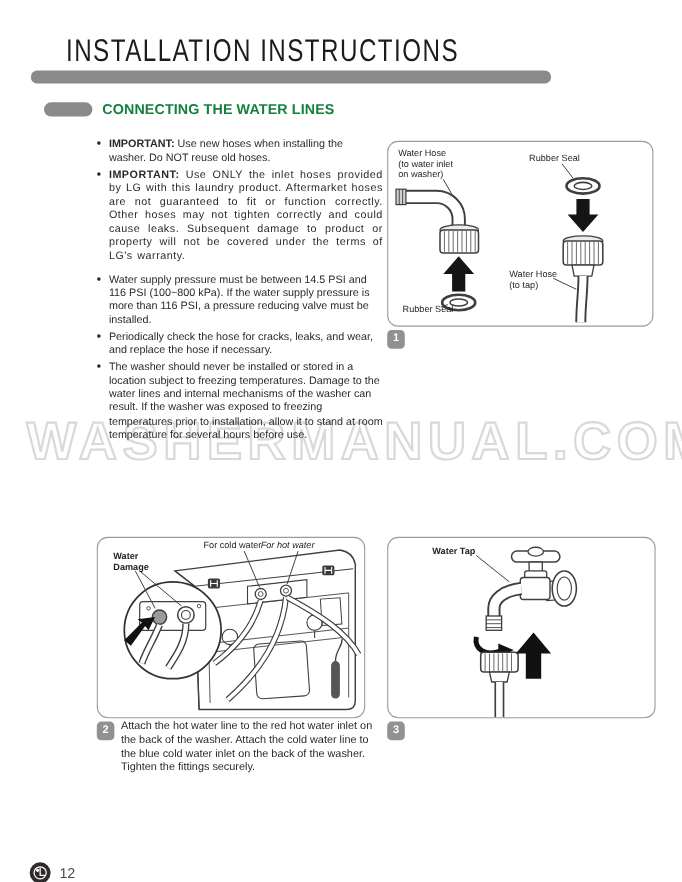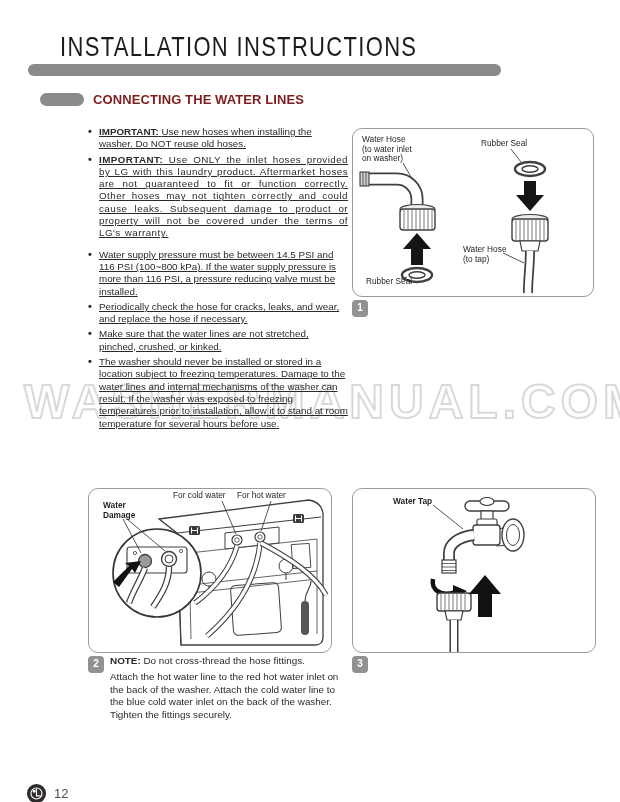--- a/index.html
+++ b/index.html
@@ -6,29 +6,29 @@
   .page{position:relative;width:620px;height:802px;background:#ffffff;overflow:hidden;
         font-family:"Liberation Sans",sans-serif;color:#2a2a2a;}
 
   
   .doc-title{position:absolute;left:60px;top:30px;font-size:25px;font-weight:500;
              letter-spacing:1.5px;color:#1c1c1c;white-space:nowrap;
              transform:scale(.88,1.14);transform-origin:left top;}
   .graybar{position:absolute;left:28px;top:64px;width:473px;height:12px;background:#8a8a8a;border-radius:6px;}
   .section{position:absolute;left:40px;top:92px;display:flex;align-items:center;gap:9px;}
   .pill{width:44px;height:13px;border-radius:7px;background:#8a8a8a;flex:none;}
-  .section-title{font-size:13px;font-weight:bold;color:#7f1d1d;letter-spacing:.1px;white-space:nowrap;}
+  .section-title{font-size:13px;font-weight:bold;color:#15803d;letter-spacing:.1px;white-space:nowrap;}
 
   
   .watermark{position:absolute;left:24px;top:374px;width:590px;z-index:0;
              font-size:48px;font-weight:bold;letter-spacing:5px;white-space:nowrap;
              color:transparent;-webkit-text-stroke:2px #d9d9d9;}
 
   
-  .bullets{position:absolute;left:88px;top:126px;width:260px;z-index:1;text-decoration:underline;}
+  .bullets{position:absolute;left:88px;top:126px;width:260px;z-index:1;}
   .bullets ul{list-style:none;margin:0;padding:0;font-size:9.8px;line-height:12.3px;}
   .bullets li{position:relative;padding-left:11px;margin-bottom:3px;}
   .bullets li::before{content:"\2022";position:absolute;left:0;top:-1px;font-size:11px;font-weight:bold;}
   .bullets li.gap{margin-top:9px;}
   .bullets li.just{text-align:justify;letter-spacing:.45px;word-spacing:1px;}
   .lead{font-weight:bold;}
 
   
   .figbox{position:absolute;background:#fff;border:1.3px solid #9b9b9b;border-radius:10px;z-index:1;}
   #fig1{left:352px;top:128px;width:240px;height:167px;}
@@ -66,21 +66,20 @@
     <div class="pill"></div>
     <div class="section-title">CONNECTING THE WATER LINES</div>
   </div>
 
   <div class="bullets">
     <ul>
       <li><b class="lead">IMPORTANT:</b> <span>Use new hoses when installing the washer. Do NOT reuse old hoses.</span></li>
       <li class="just"><b class="lead">IMPORTANT:</b> <span>Use ONLY the inlet hoses provided by LG with this laundry product. Aftermarket hoses are not guaranteed to fit or function correctly. Other hoses may not tighten correctly and could cause leaks. Subsequent damage to product or property will not be covered under the terms of LG's warranty.</span></li>
       <li class="gap"><span>Water supply pressure must be between 14.5 PSI and 116 PSI (100~800 kPa). If the water supply pressure is more than 116 PSI, a pressure reducing valve must be installed.</span></li>
       <li><span>Periodically check the hose for cracks, leaks, and wear, and replace the hose if necessary.</span></li>
-      <li><span>Make sure that the water lines are not stretched, pinched, crushed, or kinked.</span></li>
       <li><span>The washer should never be installed or stored in a location subject to freezing temperatures. Damage to the water lines and internal mechanisms of the washer can result. If the washer was exposed to freezing temperatures prior to installation, allow it to stand at room temperature for several hours before use.</span></li>
     </ul>
   </div>
 
   <div class="figbox" id="fig1">
     <svg width="240" height="167" viewBox="0 0 240 167">
 
       <path class="lineart" d="M16,50 h28 a20,20 0 0 1 20,20 v10" stroke-width="13"></path>
       <path d="M16,50 h28 a20,20 0 0 1 20,20 v10" stroke="#fff" fill="none" stroke-width="9.5"></path>
       <rect x="7" y="43" width="9" height="14" fill="#cfcfcf" stroke="#3f3f3f" stroke-width="1.1"></rect>
@@ -178,22 +177,22 @@
       <path d="M80,78 C80,94 72,106 64,118" stroke="#fff" fill="none" stroke-width="4"></path>
 
       <polygon points="52,72 46,84 43,80 30,98 24,93 40,77 36,74" fill="#111"></polygon>
 
       <path class="lineart" d="M34,30 L52,64 M38,30 L76,62 M133,12 L147,45 M182,12 L172,42" stroke-width=".9"></path>
     </svg>
     <div class="figlabel" style="left:14px;top:12px;font-weight:bold;">
       <div>Water</div>
       <div>Damage</div>
     </div>
-    <div class="figlabel" style="left:84px;top:2px;">For cold water</div>
-    <div class="figlabel" style="left:148px;top:2px;">For hot water</div>
+    <div class="figlabel" style="left:96px;top:2px;">For cold water</div>
+    <div class="figlabel" style="left:148px;top:2px;font-style:italic;">For hot water</div>
   </div>
 
   <div class="figbox" id="fig3">
     <svg width="242" height="163" viewBox="0 0 242 163">
 
       <rect x="112" y="12" width="44" height="10" rx="5" fill="#fff" stroke="#3f3f3f" stroke-width="1.4"></rect>
       <ellipse cx="134" cy="12.5" rx="7" ry="4" fill="#fff" stroke="#3f3f3f" stroke-width="1.2"></ellipse>
       <rect x="128" y="22" width="12" height="9" fill="#fff" stroke="#3f3f3f" stroke-width="1.2"></rect>
       <rect x="124" y="30" width="20" height="7" rx="2" fill="#fff" stroke="#3f3f3f" stroke-width="1.2"></rect>
 
@@ -218,21 +217,20 @@
 
       <polygon points="132,86 148,105 139,105 139,128 125,128 125,105 116,105" fill="#111"></polygon>
 
       <path class="lineart" d="M80,16 L110,40" stroke-width=".9"></path>
     </svg>
     <div class="figlabel" style="left:40px;top:8px;">Water Tap</div>
   </div>
 
   <div class="step" id="step2">
     <div class="badge">2</div>
-    <p><b class="lead">NOTE:</b> <span>Do not cross-thread the hose fittings.</span></p>
     <p>Attach the hot water line to the red hot water inlet on the back of the washer. Attach the cold water line to the blue cold water inlet on the back of the washer. Tighten the fittings securely.</p>
   </div>
 
   <div class="step" id="step3">
     <div class="badge">3</div>
   </div>
 
   <div class="footer">
     <svg width="21" height="21" viewBox="0 0 22 22">
       <circle cx="11" cy="11" r="10" fill="#2f2b2c"></circle>

